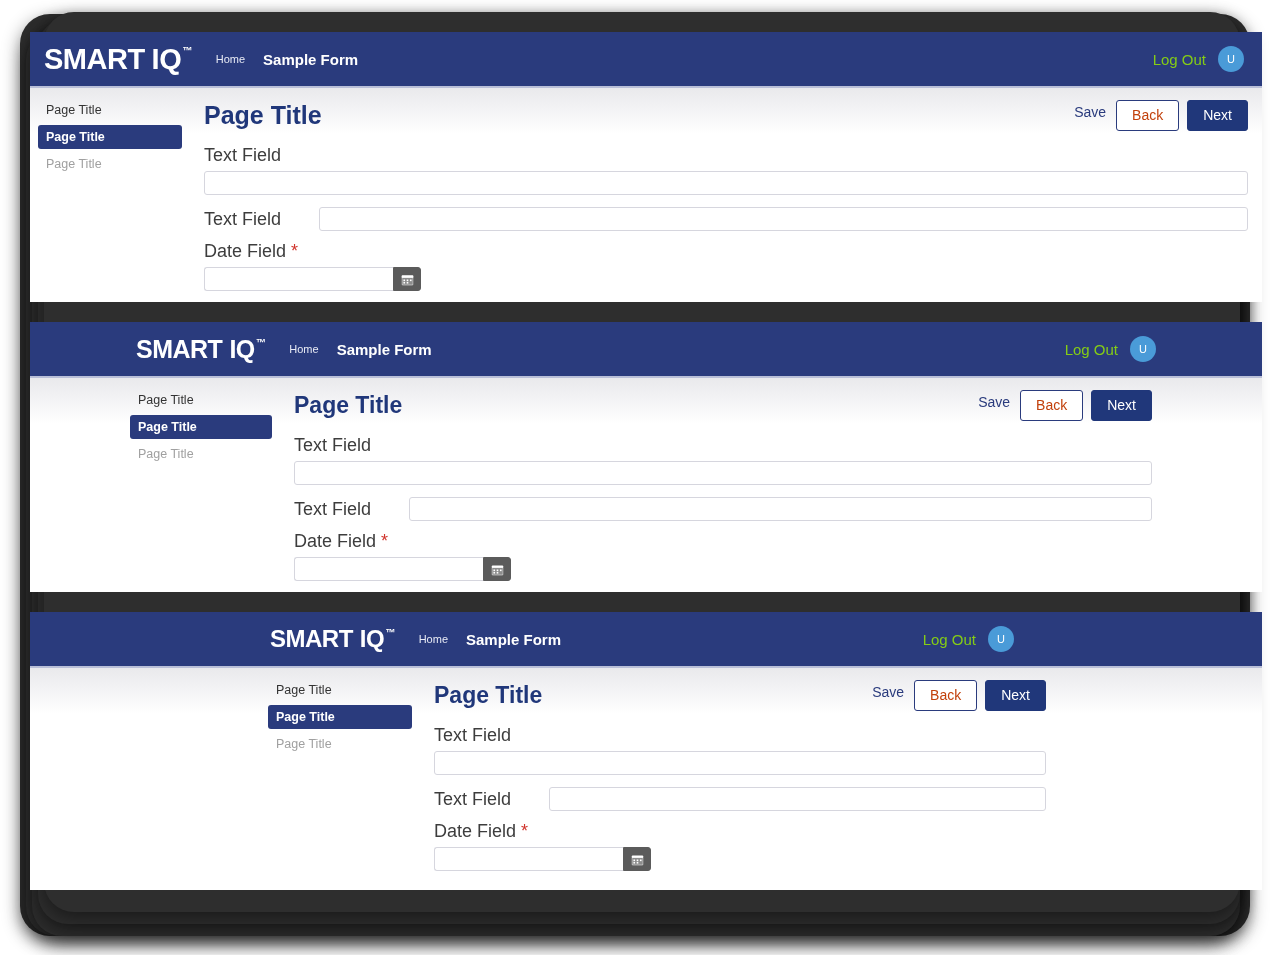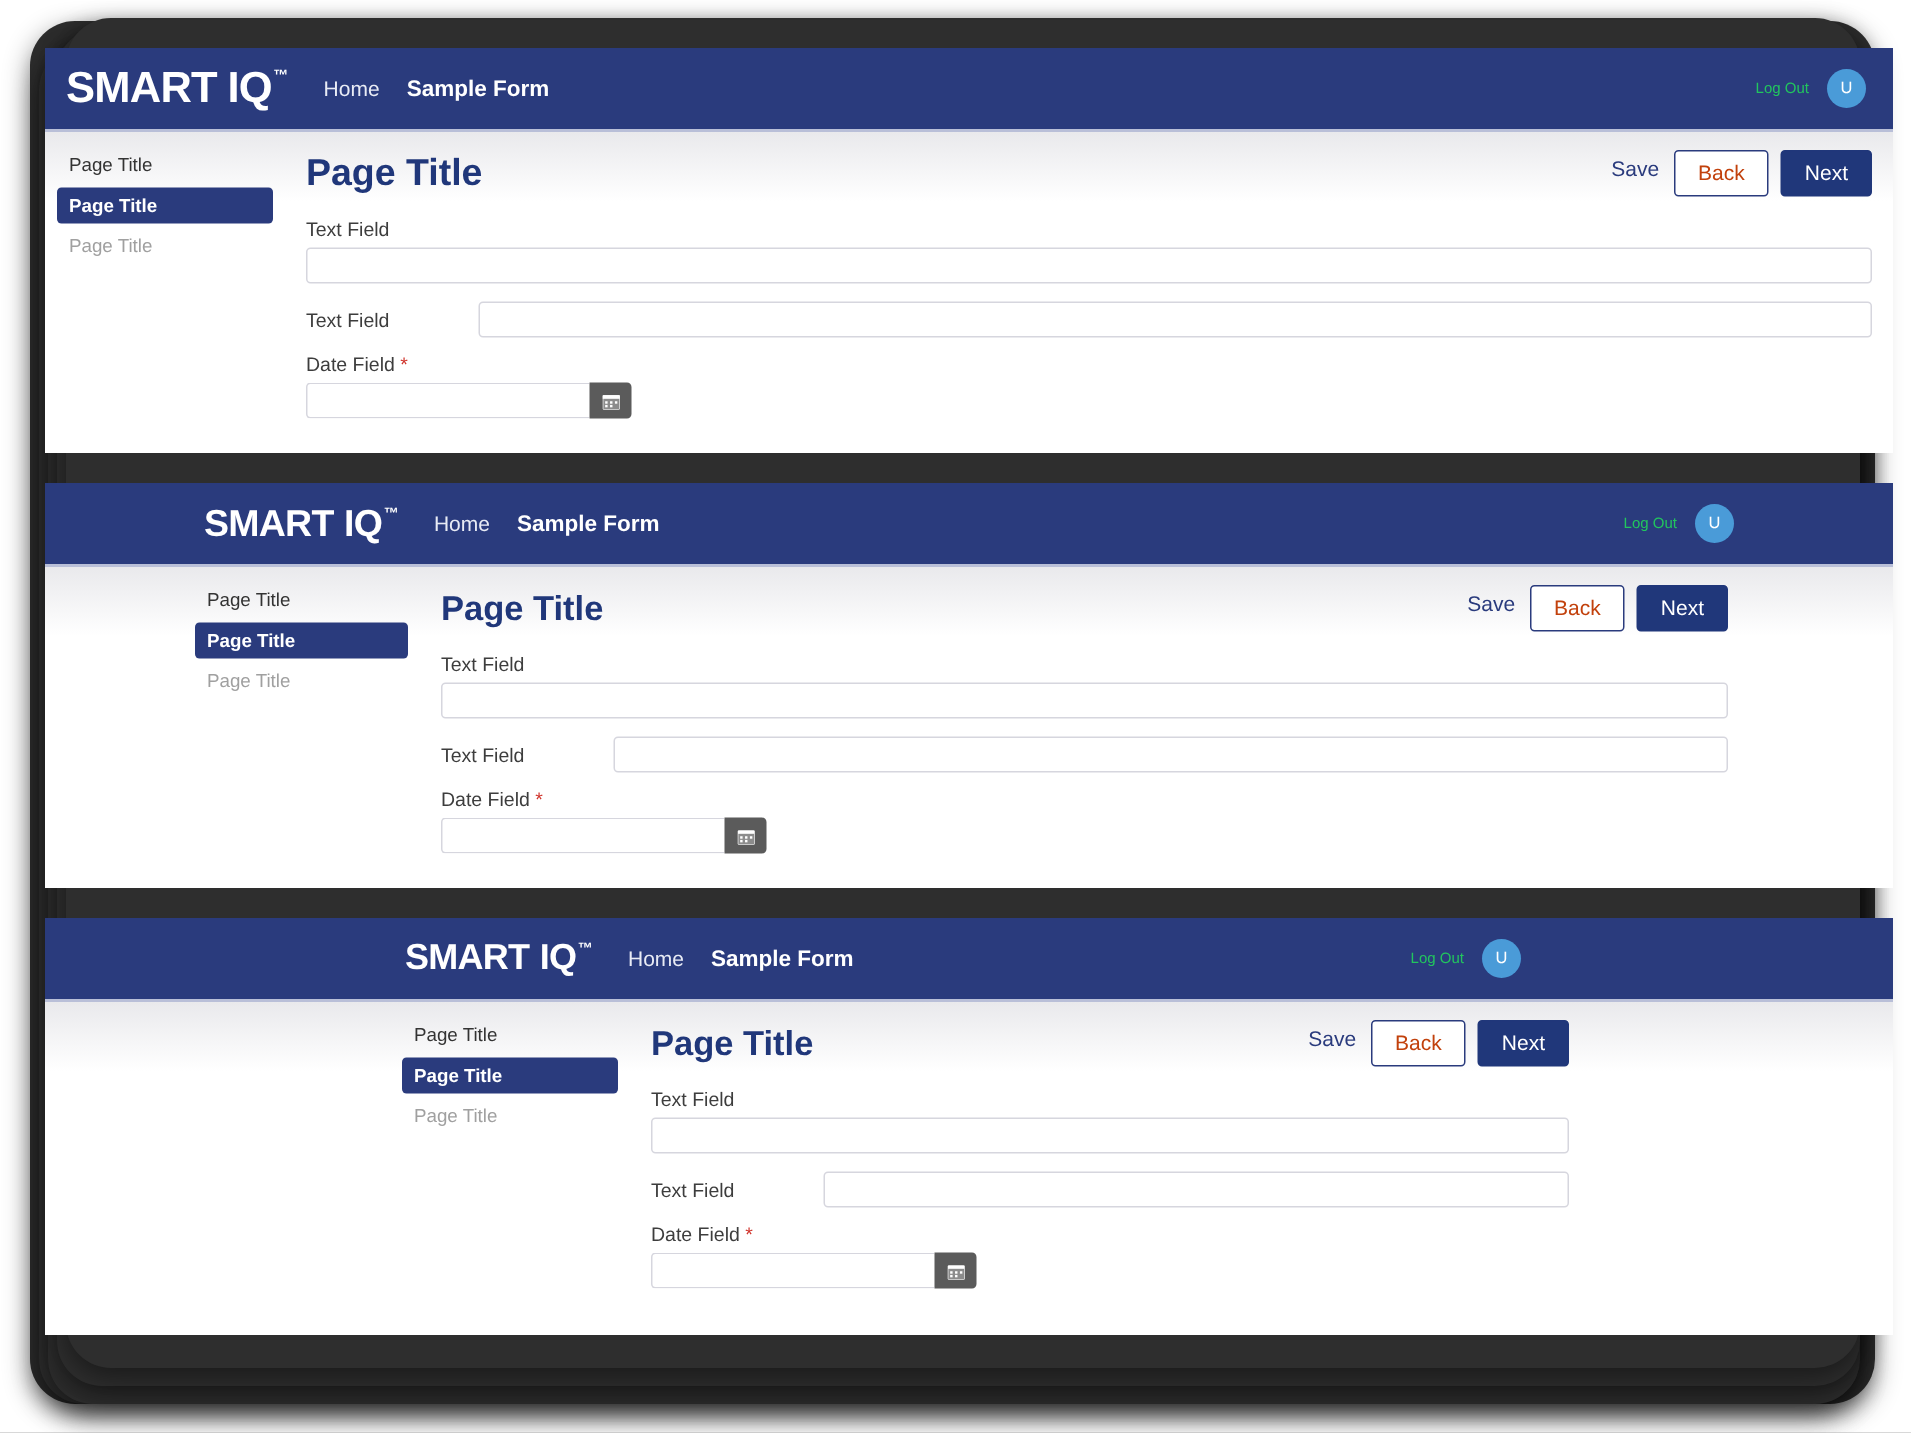--- a/index.html
+++ b/index.html
@@ -81,39 +81,39 @@
   }
 
   .nav-links {
     display: flex;
     align-items: center;
     gap: 18px;
     margin-left: 24px;
   }
   .nav-link {
     color: #e8ebf5;
-    font-size: 14px;
+    font-size: 11px;
     text-decoration: none;
     white-space: nowrap;
   }
   .nav-link.active {
     color: #ffffff;
     font-weight: bold;
     font-size: 15px;
   }
 
   .nav-right {
     margin-left: auto;
     display: flex;
     align-items: center;
     gap: 12px;
   }
   .logout {
-    color: #22c55e;
-    font-size: 10px;
+    color: #84cc16;
+    font-size: 15px;
     white-space: nowrap;
   }
   .avatar {
     width: 26px;
     height: 26px;
     border-radius: 50%;
     background: #4a9bd8;
     color: #ffffff;
     font-size: 11px;
     display: flex;
@@ -197,21 +197,21 @@
   }
   .btn-primary {
     background: #20377a;
     color: #ffffff;
     border: 1px solid #20377a;
   }
 
   
   .field-stacked { margin-bottom: 12px; }
   .field-label {
-    font-size: 13px;
+    font-size: 18px;
     color: #3d3d3d;
     display: block;
     margin-bottom: 5px;
   }
   .req { color: #d0342c; }
 
   .txt {
     width: 100%;
     height: 24px;
     border: 1px solid #d6d6de;

